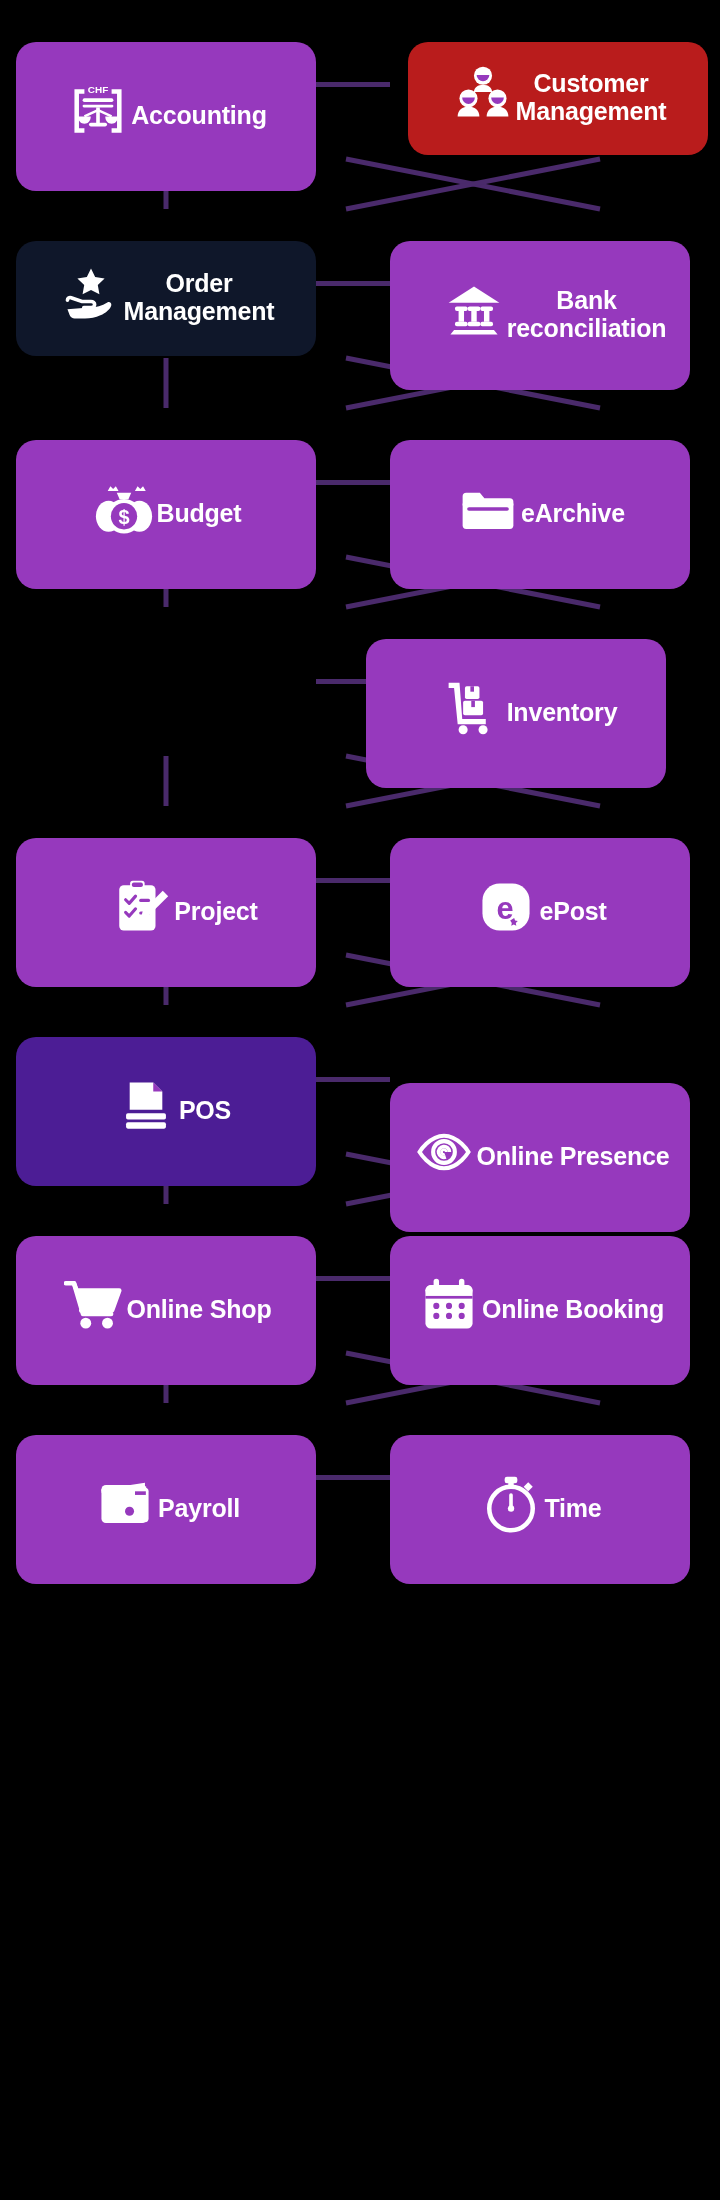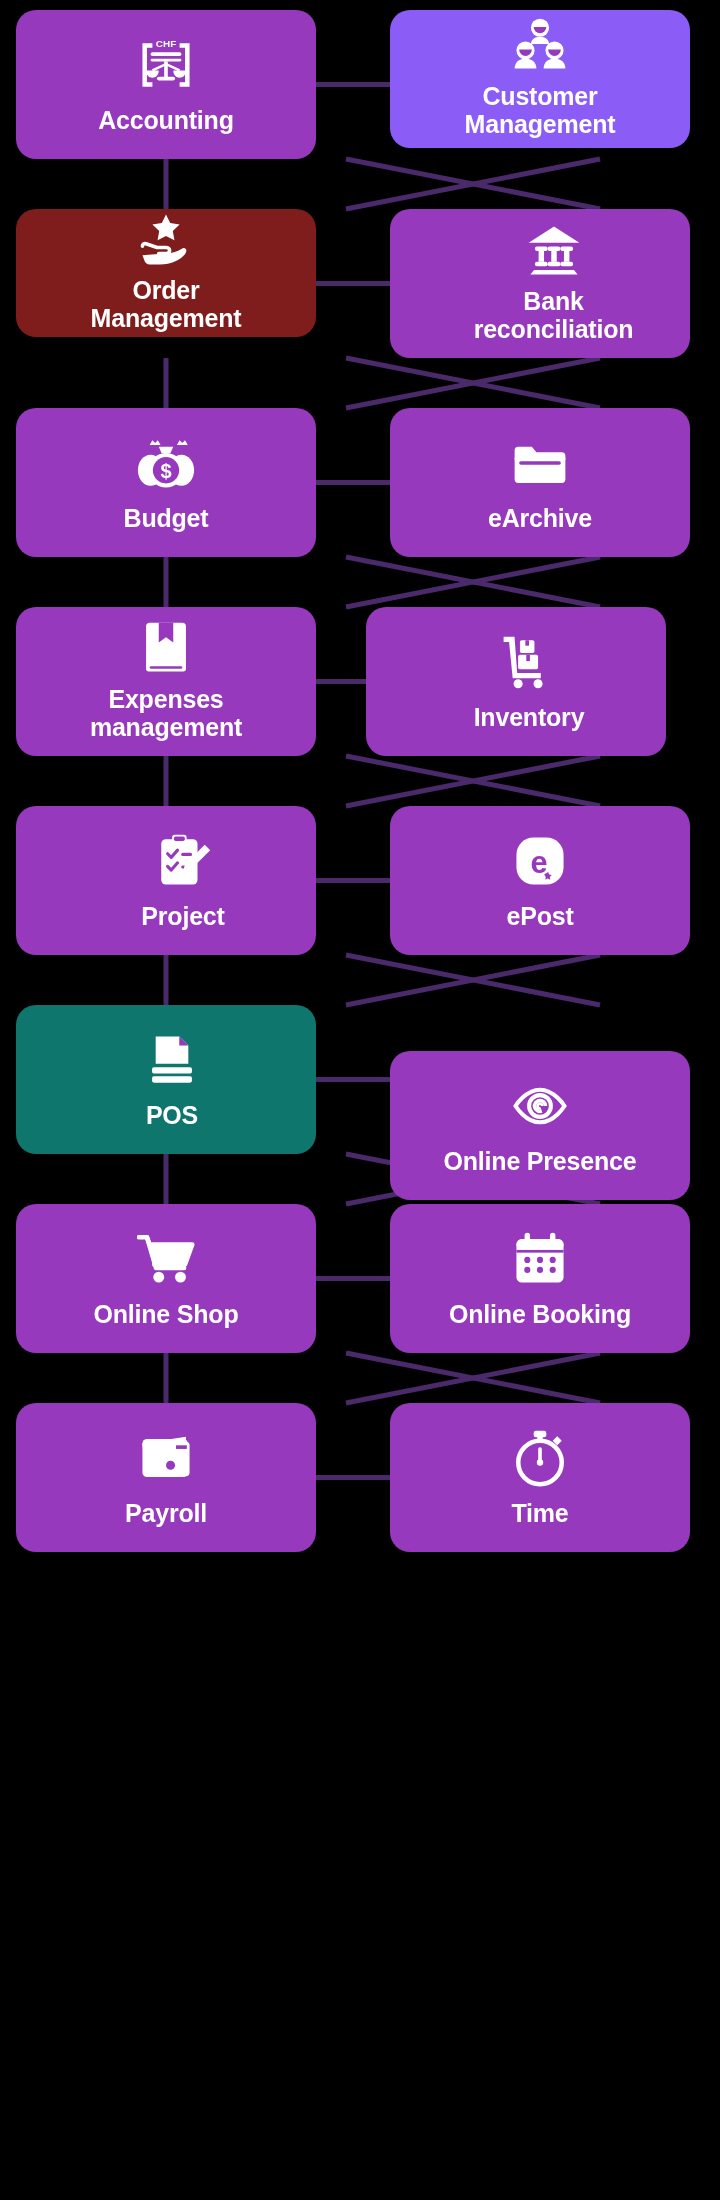--- a/index.html
+++ b/index.html
@@ -27,24 +27,25 @@
     position:absolute; left:0; top:0;
     width:720px; height:2200px;
     z-index:2;
   }
 
   .card {
     position:absolute;
     width:300px;
     border-radius:20px;
     display:flex;
-    flex-direction:column;
+    flex-direction:row;
     align-items:center;
     justify-content:center;
     padding:14px 10px 18px 10px;
+    margin-top:32px;
   }
   .card-icon {
     width:66px; height:66px;
     display:flex; align-items:center; justify-content:center;
     margin-bottom:8px;
   }
   .card-icon svg { display:block; }
   .card-label {
     color:#ffffff;
     font-size:25px;
@@ -105,38 +106,38 @@
       <rect x="15" y="25" width="34" height="3" rx="1.5" fill="#ffffff"></rect>
       <rect x="30" y="28" width="4" height="19" fill="#ffffff"></rect>
       <rect x="22" y="45" width="20" height="4" rx="2" fill="#ffffff"></rect>
       <path d="M32 31 L17 38 M32 31 L47 38" stroke="#ffffff" stroke-width="2.6"></path>
       <path d="M10 38h14c0 5-3.2 8-7 8s-7-3-7-8z" fill="#ffffff"></path>
       <path d="M40 38h14c0 5-3.2 8-7 8s-7-3-7-8z" fill="#ffffff"></path>
     </svg>
         </div>
         <div class="card-label">Accounting</div>
       </div>
-      <div class="card" style="background: #8b5cf6; left: 390px; top: 10px; height: 138px;">
+      <div class="card" style="background: #b91c1c; left: 408px; top: 10px; height: 113px;">
         <div class="card-icon">
     <svg viewBox="0 0 64 64" width="58" height="58">
       <circle cx="32" cy="13" r="10" fill="#ffffff"></circle>
       <path d="M25 12h14a7 7 0 0 1-14 0z" fill="#9639bd"></path>
       <path d="M22 31c0-5 4.5-8 10-8s10 3 10 8z" fill="#ffffff"></path>
       <circle cx="16" cy="38" r="10" fill="#ffffff"></circle>
       <path d="M9 37h14a7 7 0 0 1-14 0z" fill="#9639bd"></path>
       <path d="M4 58c0-7 5.5-11 12-11s12 4 12 11z" fill="#ffffff"></path>
       <circle cx="48" cy="38" r="10" fill="#ffffff"></circle>
       <path d="M41 37h14a7 7 0 0 1-14 0z" fill="#9639bd"></path>
       <path d="M36 58c0-7 5.5-11 12-11s12 4 12 11z" fill="#ffffff"></path>
     </svg>
         </div>
         <div class="card-label">Customer
 Management</div>
       </div>
-      <div class="card" style="background: #7f1d1d; left: 16px; top: 209px; height: 128px;">
+      <div class="card" style="background: #0f172a; left: 16px; top: 209px; height: 115px;">
         <div class="card-icon">
     <svg viewBox="0 0 64 64" width="58" height="58">
       <path d="M32 5l4.6 9.4 10.4 1.5-7.5 7.3 1.8 10.3L32 28.6l-9.3 4.9 1.8-10.3-7.5-7.3 10.4-1.5z" fill="#ffffff"></path>
       <path d="M6 40c0-2 2-3.5 4-2.8l12 4.2h10c2.2 0 4 1.6 4 3.4s-1.8 3.4-4 3.4h-8" stroke="#ffffff" stroke-width="4" fill="none" stroke-linecap="round"></path>
       <path d="M30 48c8 0 14-1.8 20-5.6 2.3-1.4 5 .4 4.4 3-1 4.4-6 8.4-12 11.2-5.4 2.5-11 3.4-17 3.4H14c-2.6 0-4.6-1.6-5.6-3.8L6 50" fill="#ffffff"></path>
     </svg>
         </div>
         <div class="card-label">Order
 Management</div>
       </div>
@@ -179,32 +180,20 @@
       <div class="card" style="background: rgb(150, 57, 189); left: 390px; top: 408px; height: 149px;">
         <div class="card-icon">
     <svg viewBox="0 0 64 64" width="58" height="58">
       <path d="M4 18a4 4 0 0 1 4-4h15l5 6h28a4 4 0 0 1 4 4v4H4z" fill="#ffffff"></path>
       <path d="M4 26h56v24a4 4 0 0 1-4 4H8a4 4 0 0 1-4-4z" fill="#ffffff"></path>
       <rect x="9" y="30" width="46" height="4" rx="2" fill="#9639bd"></rect>
     </svg>
         </div>
         <div class="card-label">eArchive</div>
       </div>
-      <div class="card" style="background: rgb(150, 57, 189); left: 16px; top: 607px; height: 149px;">
-        <div class="card-icon">
-    <svg viewBox="0 0 64 64" width="58" height="58">
-      <path d="M10 8a4 4 0 0 1 4-4h36a4 4 0 0 1 4 4v44a4 4 0 0 1-4 4H14a4 4 0 0 1-4-4z" fill="#ffffff"></path>
-      <path d="M24 4h16v22l-8-6-8 6z" fill="#9639bd"></path>
-      <rect x="10" y="50" width="44" height="8" rx="3" fill="#ffffff"></rect>
-      <rect x="14" y="52" width="36" height="3" rx="1.5" fill="#9639bd"></rect>
-    </svg>
-        </div>
-        <div class="card-label">Expenses
-management</div>
-      </div>
       <div class="card" style="background: rgb(150, 57, 189); left: 366px; top: 607px; height: 149px; padding-left: 36px;">
         <div class="card-icon">
     <svg viewBox="0 0 64 64" width="58" height="58">
       <path d="M10 4h6l3 40h26v6H14L10 10H4V4z" fill="#ffffff"></path>
       <rect x="22" y="8" width="16" height="14" rx="2" fill="#ffffff"></rect>
       <rect x="28" y="8" width="4" height="6" fill="#9639bd"></rect>
       <rect x="20" y="24" width="22" height="16" rx="2" fill="#ffffff"></rect>
       <rect x="29" y="24" width="4" height="7" fill="#9639bd"></rect>
       <circle cx="20" cy="56" r="5" fill="#ffffff"></circle>
       <circle cx="42" cy="56" r="5" fill="#ffffff"></circle>
@@ -231,21 +220,21 @@
       <div class="card" style="background: rgb(150, 57, 189); left: 390px; top: 806px; height: 149px;">
         <div class="card-icon">
     <svg viewBox="0 0 64 64" width="58" height="58">
       <rect x="6" y="6" width="52" height="52" rx="19" fill="#ffffff"></rect>
       <text x="31" y="45" font-family="Liberation Sans, sans-serif" font-size="34" font-weight="bold" fill="#9639bd" text-anchor="middle">e</text>
       <path d="M38 46l3-2 1 3 3 .5-2.2 2.2.6 3-2.8-1.4-2.8 1.4.6-3L36.6 47z" fill="#9639bd"></path>
     </svg>
         </div>
         <div class="card-label">ePost</div>
       </div>
-      <div class="card" style="background: #0f766e; left: 16px; top: 1005px; height: 149px; padding-left: 22px;">
+      <div class="card" style="background: #4c1d95; left: 16px; top: 1005px; height: 149px; padding-left: 22px;">
         <div class="card-icon">
     <svg viewBox="0 0 64 64" width="58" height="58">
       <path d="M14 6h26l10 10v20H14z" fill="#ffffff"></path>
       <path d="M40 6l10 10H40z" fill="#9639bd"></path>
       <rect x="10" y="40" width="44" height="7" rx="2" fill="#ffffff"></rect>
       <rect x="10" y="50" width="44" height="7" rx="2" fill="#ffffff"></rect>
     </svg>
         </div>
         <div class="card-label">POS</div>
       </div>

